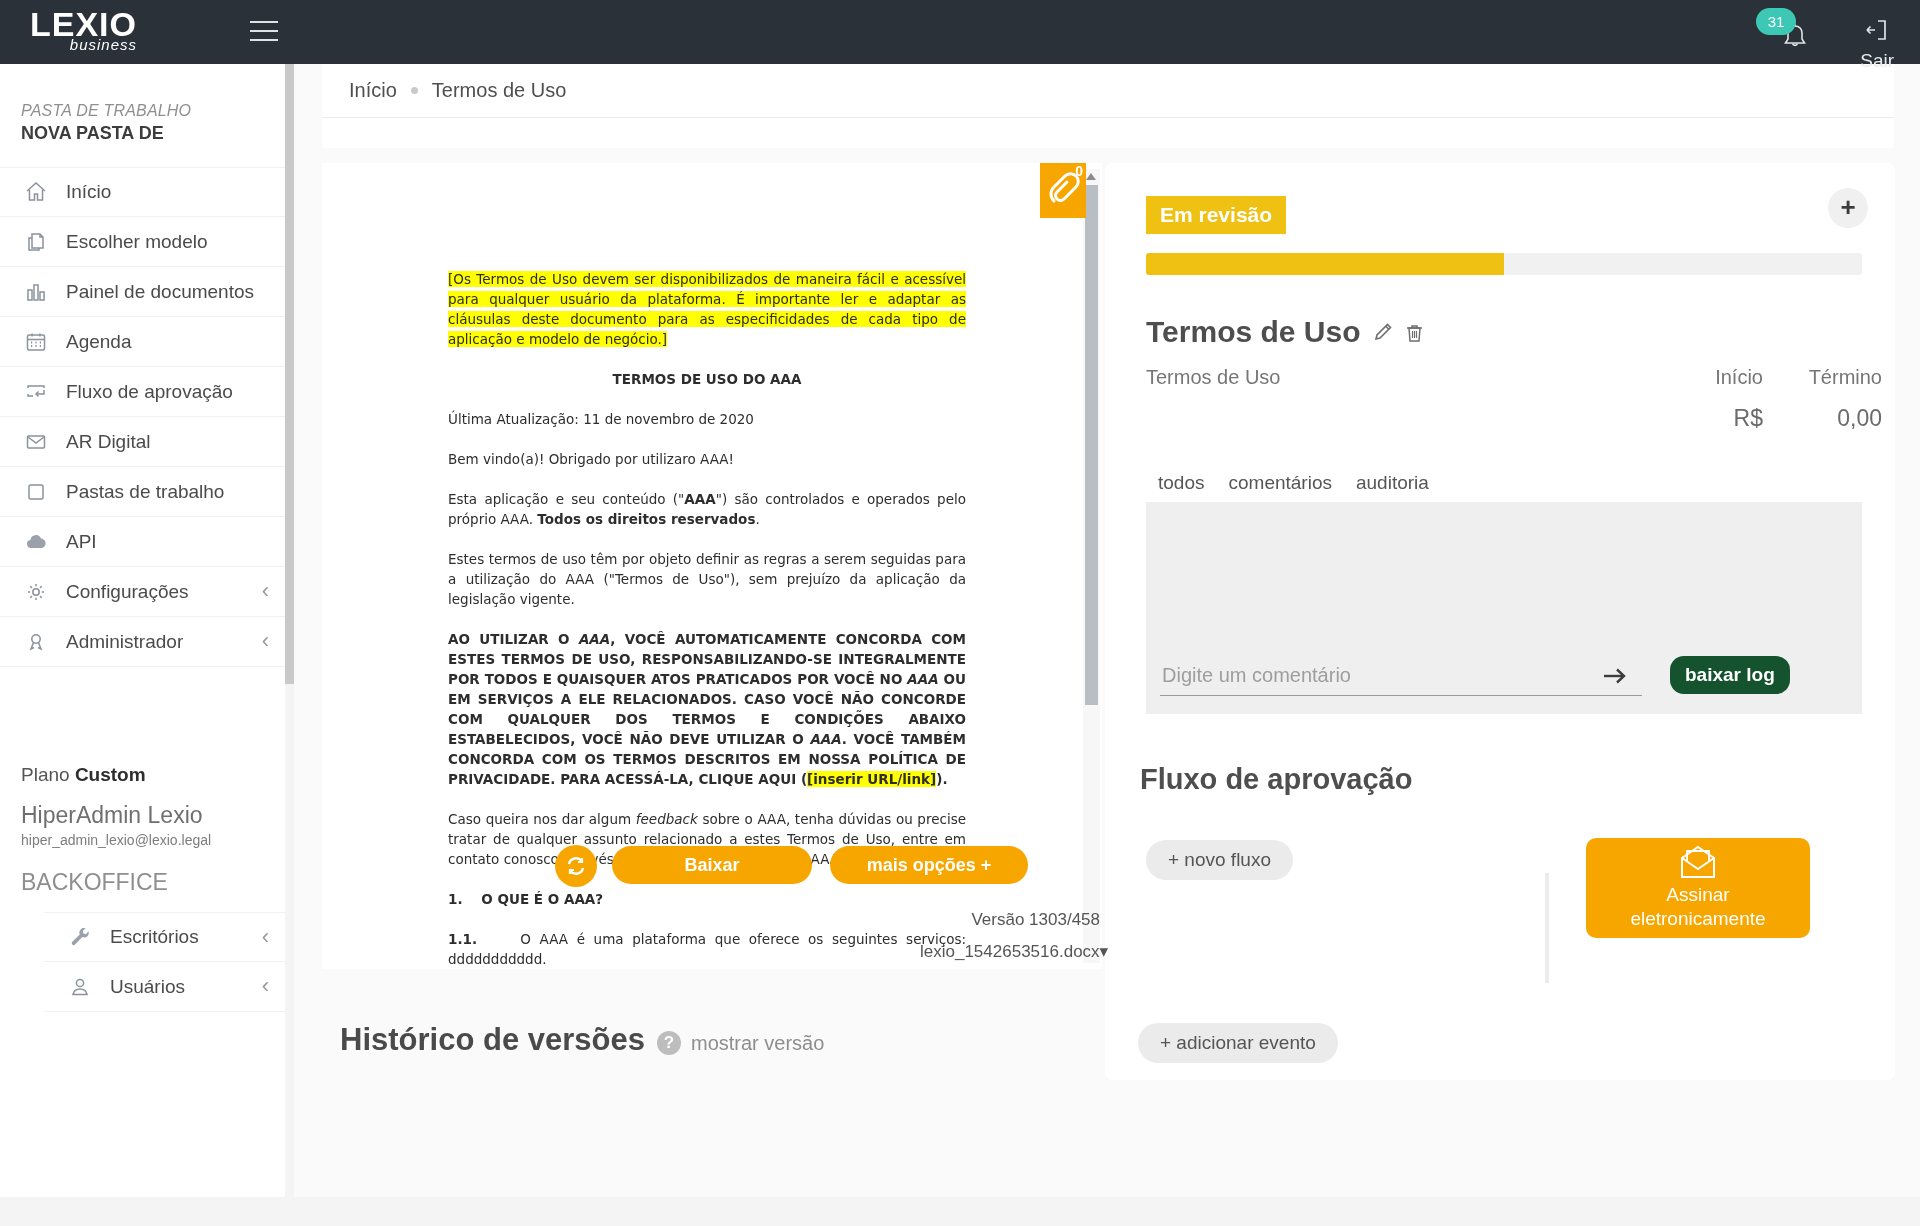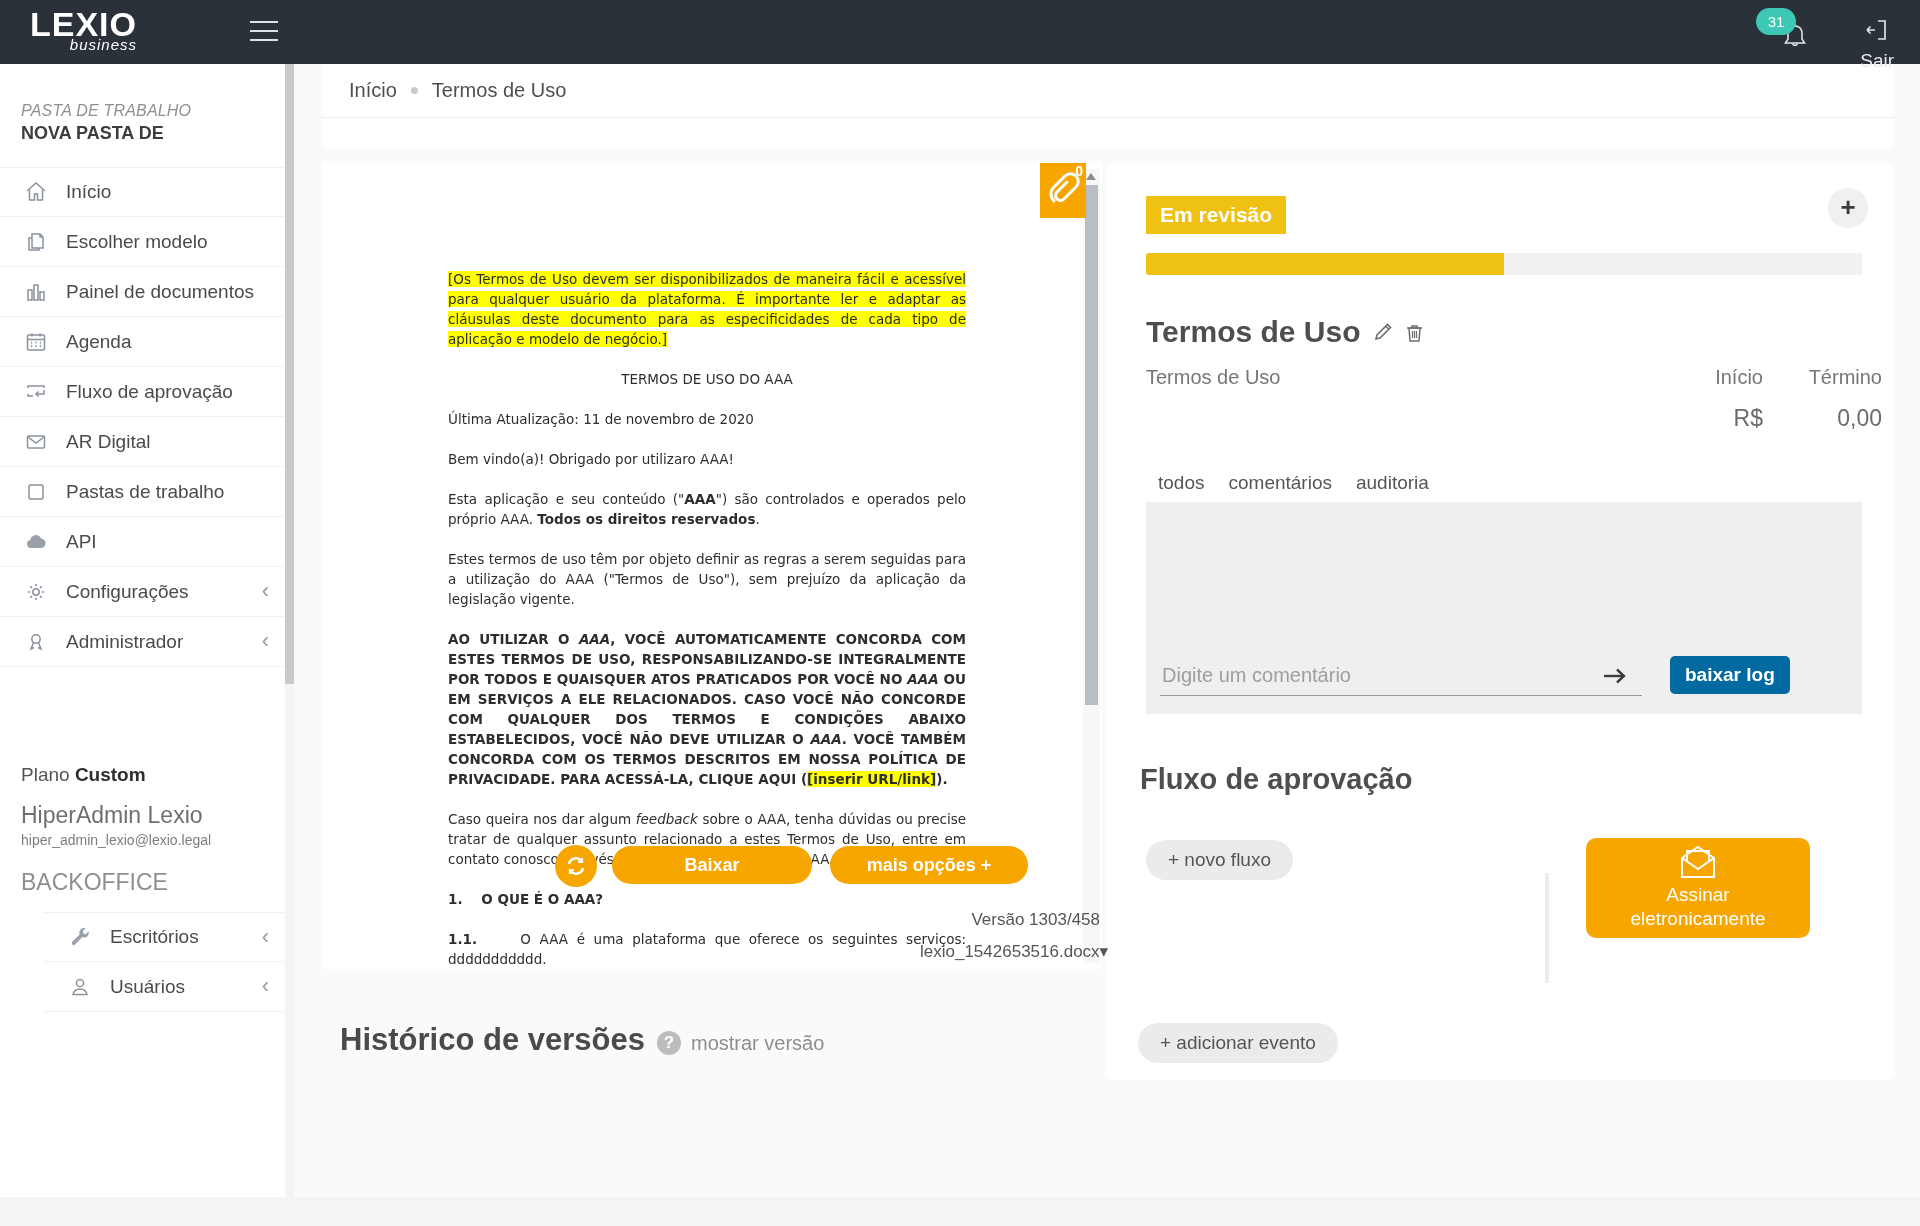--- a/index.html
+++ b/index.html
@@ -90,22 +90,22 @@
   .tabs { position:absolute; left:41px; top:302px; display:flex; font-size:19px; color:#565656; }
   .tab { padding:7px 12px 8px; cursor:pointer; }
   .tab.active { background:#fff; position:relative; z-index:2; }
   .gray-panel { position:absolute; left:41px; top:339px; width:716px; height:212px; background:#efefef; }
   .comment-row { position:absolute; left:12px; bottom:12px; width:692px; height:52px; }
   .comment-input { position:absolute; left:2px; bottom:6px; width:482px; background:transparent; border:none;
     border-bottom:1px solid #9a9a9a; font-size:20px; color:#444; padding:4px 36px 8px 2px; outline:none;
     font-family:"Liberation Sans","DejaVu Sans",sans-serif; }
   .comment-input::placeholder { color:#9e9e9e; }
   .send-btn { position:absolute; left:444px; bottom:16px; cursor:pointer; }
-  .log-btn { position:absolute; left:512px; bottom:8px; background:#0369a1; color:#fff; font-size:19px; font-weight:700;
-    border:none; border-radius:5px; padding:8px 15px; cursor:pointer; font-family:inherit; }
+  .log-btn { position:absolute; left:512px; bottom:8px; background:#14532d; color:#fff; font-size:19px; font-weight:700;
+    border:none; border-radius:14px; padding:8px 15px; cursor:pointer; font-family:inherit; }
   .fluxo-title { position:absolute; left:35px; top:600px; font-size:29px; font-weight:600; color:#4e4e4e; }
   .pill { position:absolute; background:#ebebeb; color:#555; font-size:19px; border-radius:21px; padding:9px 22px; cursor:pointer; }
   .novo-fluxo { left:41px; top:677px; }
   .add-evento { left:33px; top:860px; }
   .v-divider { position:absolute; left:440px; top:710px; width:4px; height:110px; background:#ececec; }
   .sign-btn { position:absolute; left:481px; top:675px; width:224px; height:100px; background:#f7a600; border-radius:10px;
     color:#fff; cursor:pointer; display:flex; flex-direction:column; align-items:center; justify-content:center; gap:4px; }
   .sign-btn .t { font-size:19px; font-weight:400; line-height:24px; text-align:center; width:160px; }
 
   
@@ -299,21 +299,21 @@
     <div class="crumb-row">
       <span class="crumb-link">Início</span>
       <span class="crumb-dot"></span>
       <span class="crumb-link">Termos de Uso</span>
     </div>
   </div>
 
   <div class="doc-card">
     <div class="doc-body">
         <p style="text-align: justify;"><span class="hl">[Os Termos de Uso devem ser disponibilizados de maneira fácil e acessível para qualquer usuário da plataforma. É importante ler e adaptar as cláusulas deste documento para as especificidades de cada tipo de aplicação e modelo de negócio.]</span></p>
-        <p style="text-align: center;"><span style="font-weight: normal; text-align: right;">TERMOS DE USO DO AAA</span></p>
+        <p style="text-align: center;"><span style="font-weight: bold; text-align: right;">TERMOS DE USO DO AAA</span></p>
         <p><span>Última Atualização: 11 de novembro de 2020</span></p>
         <p><span>Bem vindo(a)! Obrigado por utilizaro AAA!</span></p>
         <p style="text-align: justify;"><span>Esta aplicação e seu conteúdo ("</span><span style="font-weight: bold;">AAA</span><span>") são controlados e operados pelo próprio AAA. </span><span style="font-weight: bold;">Todos os direitos reservados</span><span>.</span></p>
         <p style="text-align: justify;"><span>Estes termos de uso têm por objeto definir as regras a serem seguidas para a utilização do AAA ("Termos de Uso"), sem prejuízo da aplicação da legislação vigente.</span></p>
         <p style="text-align: justify;"><span style="font-weight: bold;">AO UTILIZAR O </span><span style="font-weight: bold; font-style: italic;">AAA</span><span style="font-weight: bold;">, VOCÊ AUTOMATICAMENTE CONCORDA COM ESTES TERMOS DE USO, RESPONSABILIZANDO-SE INTEGRALMENTE POR TODOS E QUAISQUER ATOS PRATICADOS POR VOCÊ NO </span><span style="font-weight: bold; font-style: italic;">AAA</span><span style="font-weight: bold;"> OU EM SERVIÇOS A ELE RELACIONADOS. CASO VOCÊ NÃO CONCORDE COM QUALQUER DOS TERMOS E CONDIÇÕES ABAIXO ESTABELECIDOS, VOCÊ NÃO DEVE UTILIZAR O </span><span style="font-weight: bold; font-style: italic;">AAA</span><span style="font-weight: bold;">. VOCÊ TAMBÉM CONCORDA COM OS TERMOS DESCRITOS EM NOSSA POLÍTICA DE PRIVACIDADE. PARA ACESSÁ-LA, CLIQUE AQUI (</span><span class="hl" style="font-weight: bold;">[inserir URL/link]</span><span style="font-weight: bold;">).</span></p>
         <p style="text-align: justify;"><span>Caso queira nos dar algum </span><span style="font-style: italic;">feedback</span><span> sobre o AAA, tenha dúvidas ou precise tratar de qualquer assunto relacionado a estes Termos de Uso, entre em contato conosco através do e-mail AAAAAAAAAAAAAAAAAAAAA.</span></p>
         <p><span style="font-weight: bold;">1.&nbsp;&nbsp;&nbsp;&nbsp;O QUE É O AAA?</span></p>
         <p style="text-align: justify;"><span style="font-weight: bold;">1.1.</span><span>&nbsp;&nbsp;&nbsp;&nbsp;&nbsp;O AAA é uma plataforma que oferece os seguintes serviços: ddddddddddd.</span></p>
       </div>
     <div class="doc-scroll">

